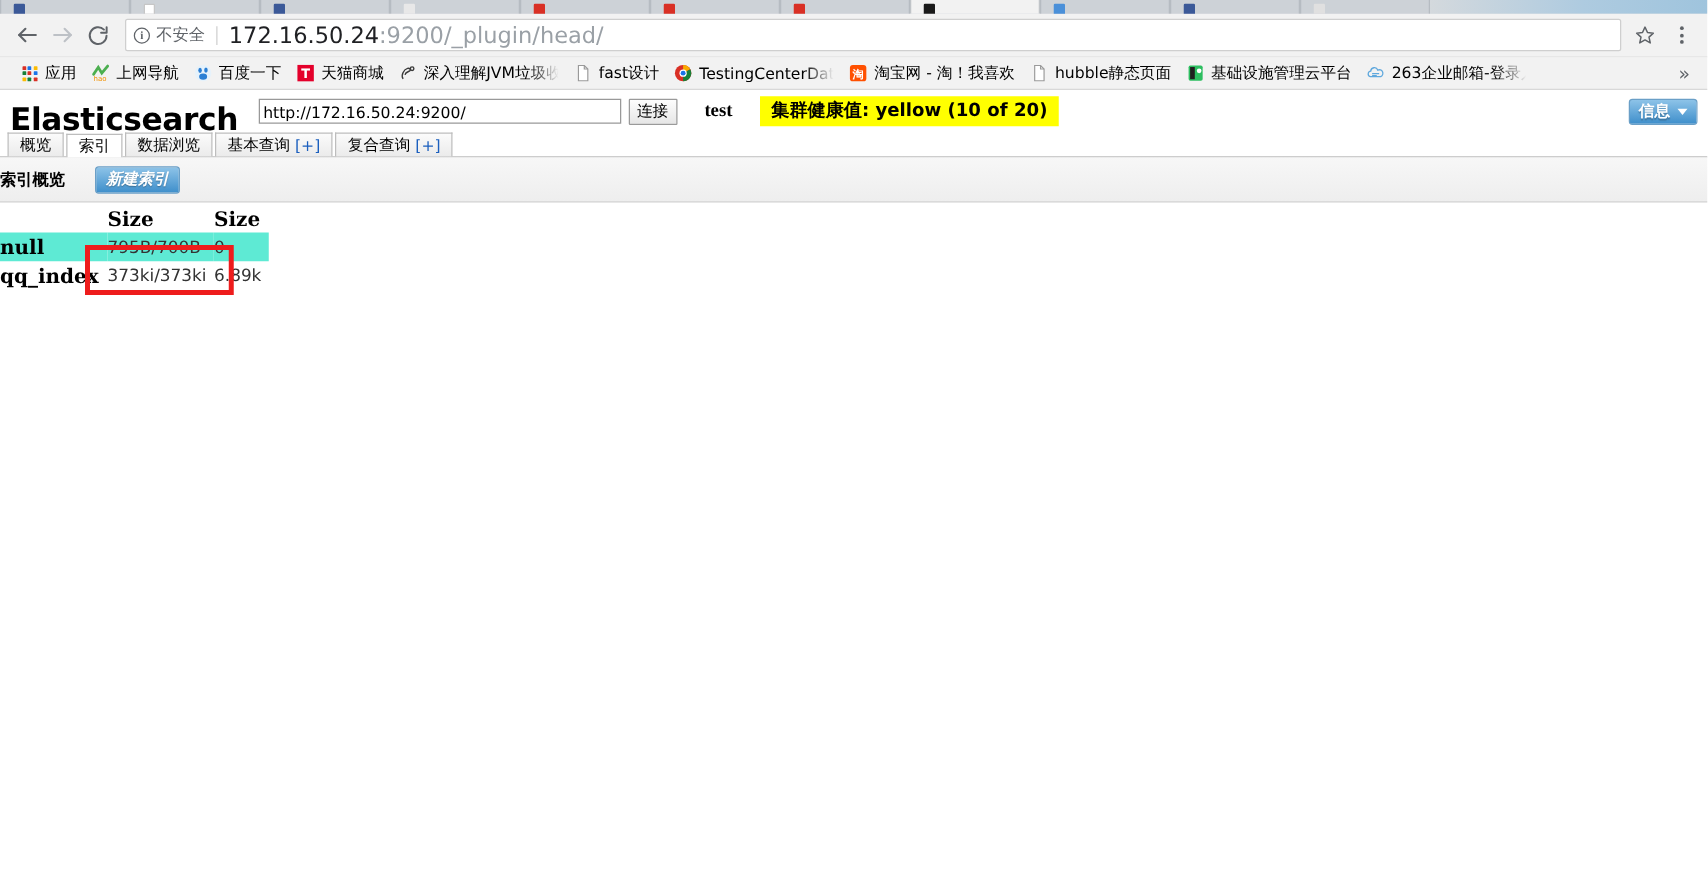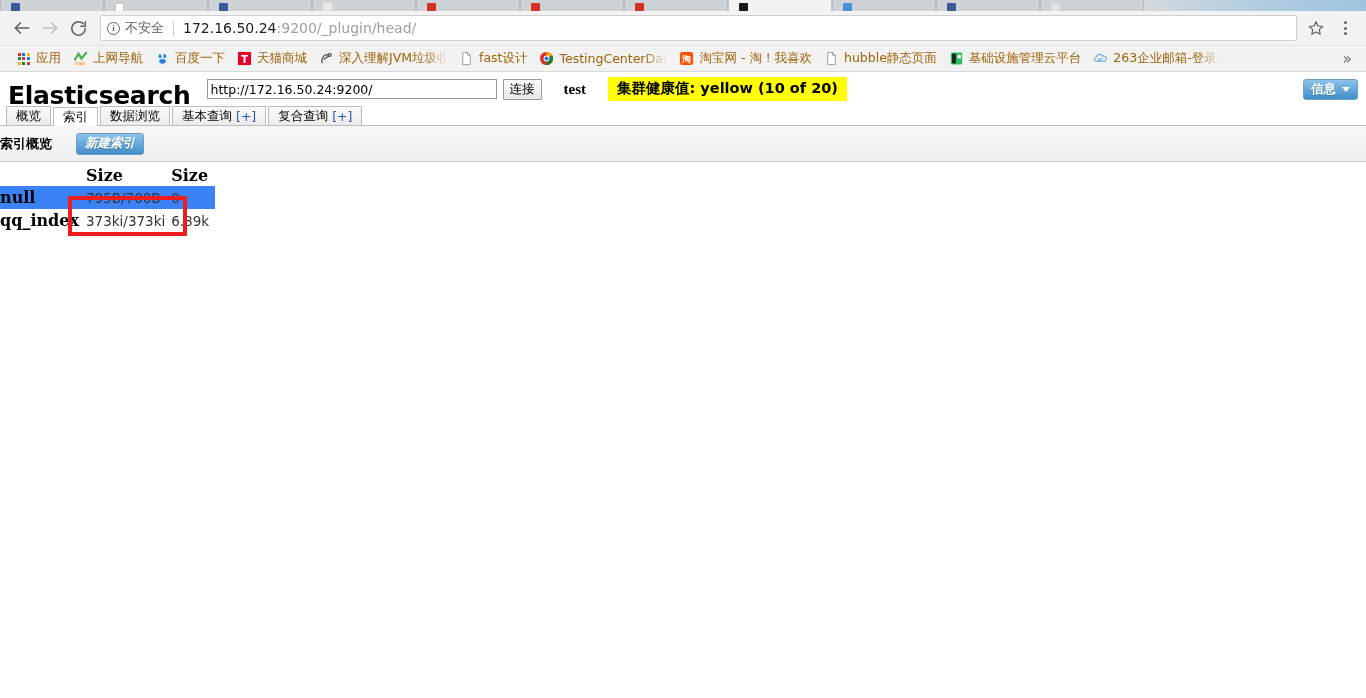--- a/index.html
+++ b/index.html
@@ -83,21 +83,21 @@
     line-height: 1; font-family: "Liberation Serif", serif;
   }
   .sec-text {
     font-size: 13px; color: #5f6368; margin-left: 5px;
     font-family: "DejaVu Sans", sans-serif;
   }
   .sec-div {
     width: 1px; height: 15px; background: #cfcfcf;
     margin: 0 9px 0 9px; flex: 0 0 auto;
   }
-  .url { font-size: 14px; color: #9aa0a6; white-space: nowrap;
+  .url { font-size: 18px; color: #9aa0a6; white-space: nowrap;
          font-family: "DejaVu Sans", sans-serif; overflow: hidden; }
   .url .host { color: #202124; }
   .star-btn { width: 26px; height: 26px; display: flex; align-items: center;
               justify-content: center; flex: 0 0 auto; color: #5f6368; }
   .menu-btn { width: 26px; height: 30px; display: flex; flex-direction: column;
               align-items: center; justify-content: center; gap: 2.5px;
               flex: 0 0 auto; margin-left: 3px; }
   .menu-btn i { width: 3px; height: 3px; background: #5f6368; border-radius: 50%;
                 display: block; }
 
@@ -112,21 +112,21 @@
     position: relative;
     overflow: hidden;
   }
   .bm {
     display: flex; align-items: center;
     height: 22px; padding: 0 6px;
     flex: 0 0 auto; max-width: 150px;
     border-radius: 2px;
   }
   .bm-label {
-    font-size: 12.5px; color: #a16207; white-space: nowrap;
+    font-size: 12.5px; color: #000000; white-space: nowrap;
     margin-left: 5px; overflow: hidden;
     font-family: "DejaVu Sans", sans-serif;
   }
   .bm-label.fade {
     -webkit-mask-image: linear-gradient(to right, #000 78%, transparent 100%);
     mask-image: linear-gradient(to right, #000 78%, transparent 100%);
     max-width: 108px;
   }
   .bm-ico { width: 15px; height: 15px; flex: 0 0 auto; position: relative;
             display: flex; align-items: center; justify-content: center; }
@@ -312,21 +312,21 @@
     white-space: nowrap;
     vertical-align: middle;
   }
   .es-table td.name {
     font-size: 16px;
     font-weight: bold;
     color: #000;
     font-family: "DejaVu Serif", serif;
     padding-right: 2px;
   }
-  .es-table tr.alt td { background: #3b82f6; }
+  .es-table tr.alt td { background: #5eead4; }
 </style>
 </head>
 <body>
 
 <div id="browser">
 
   <div class="tabstrip">
     <div class="tabs-wrap">
       <div class="tab-sliver" style="width:104px">
           <span class="tab-fav" style="background:#3b5998"></span>

